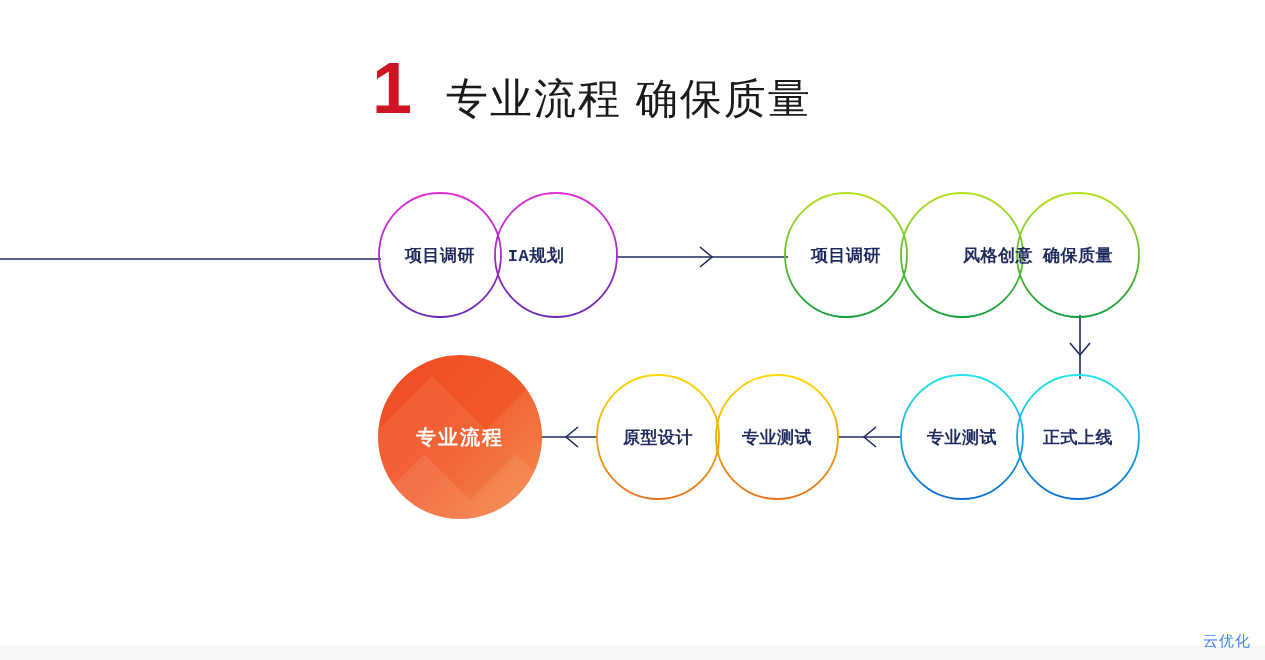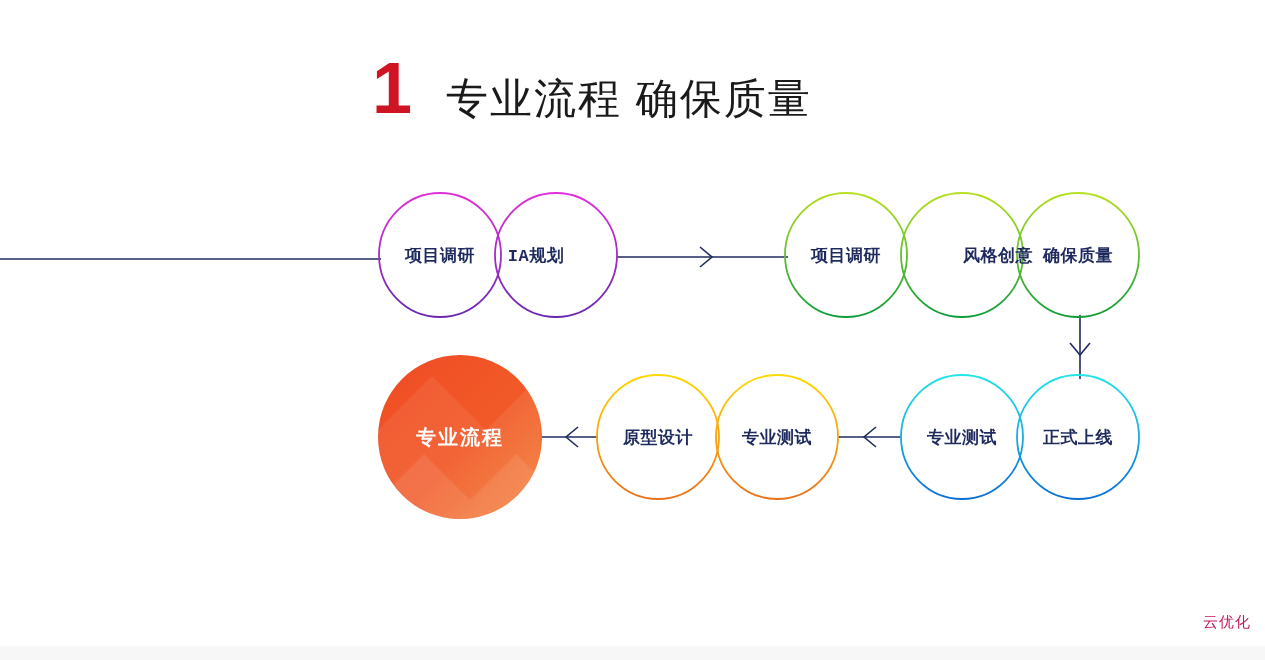--- a/index.html
+++ b/index.html
@@ -82,23 +82,23 @@
     position: absolute;
     left: 0;
     bottom: 0;
     width: 1265px;
     height: 14px;
     background: #f7f7f7;
   }
   #watermark {
     position: absolute;
     right: 14px;
-    bottom: 28px;
+    bottom: 9px;
     font-size: 15px;
-    color: #be185d;
+    color: #3b82f6;
     letter-spacing: 1px;
     font-family: "Liberation Sans", "DejaVu Sans", sans-serif;
   }
 </style>
 </head>
 <body>
 
 <div id="slide">
 
   <div id="title-block">

